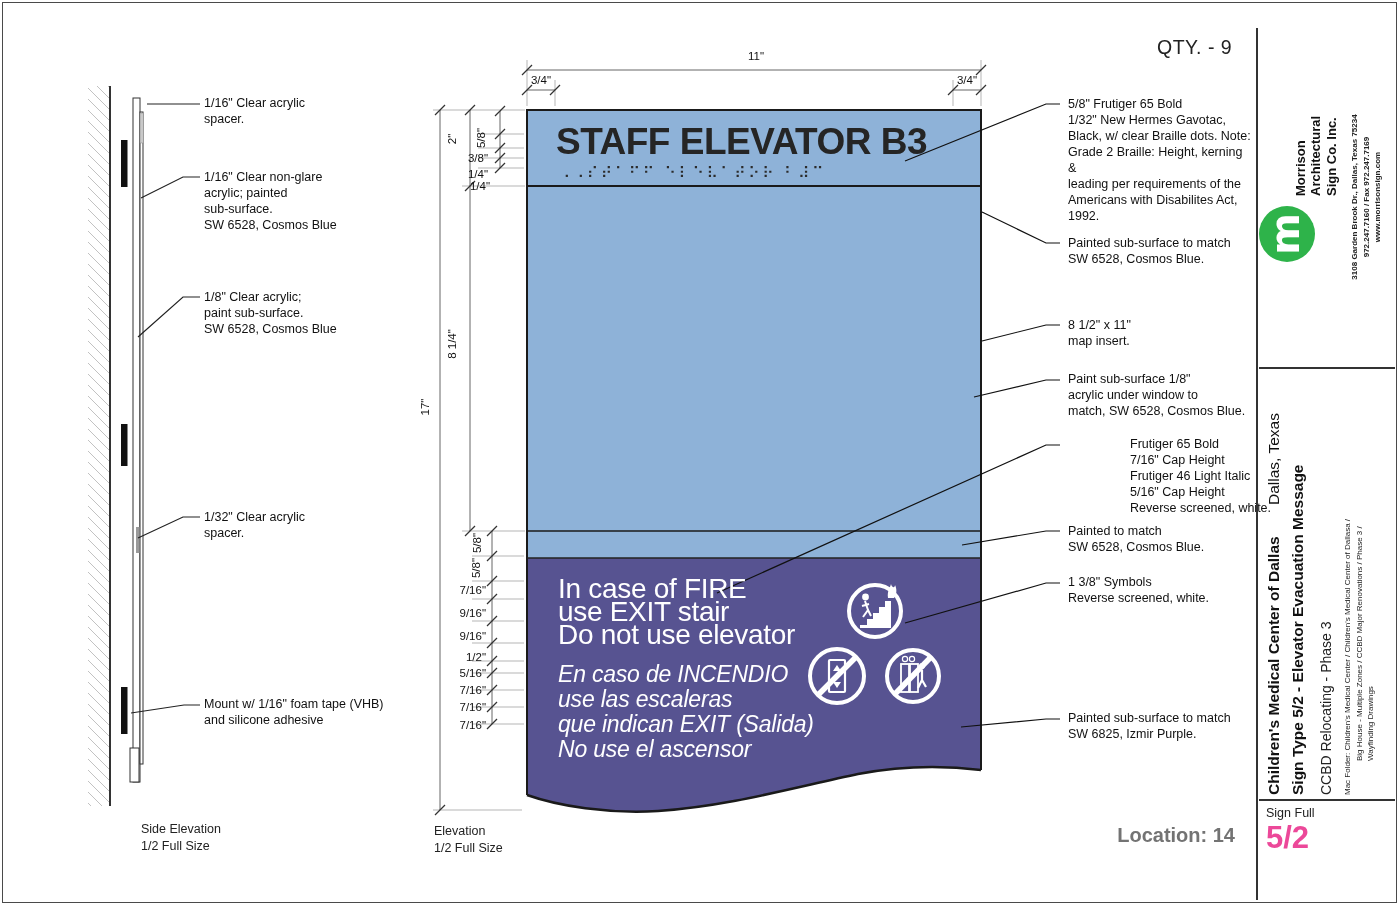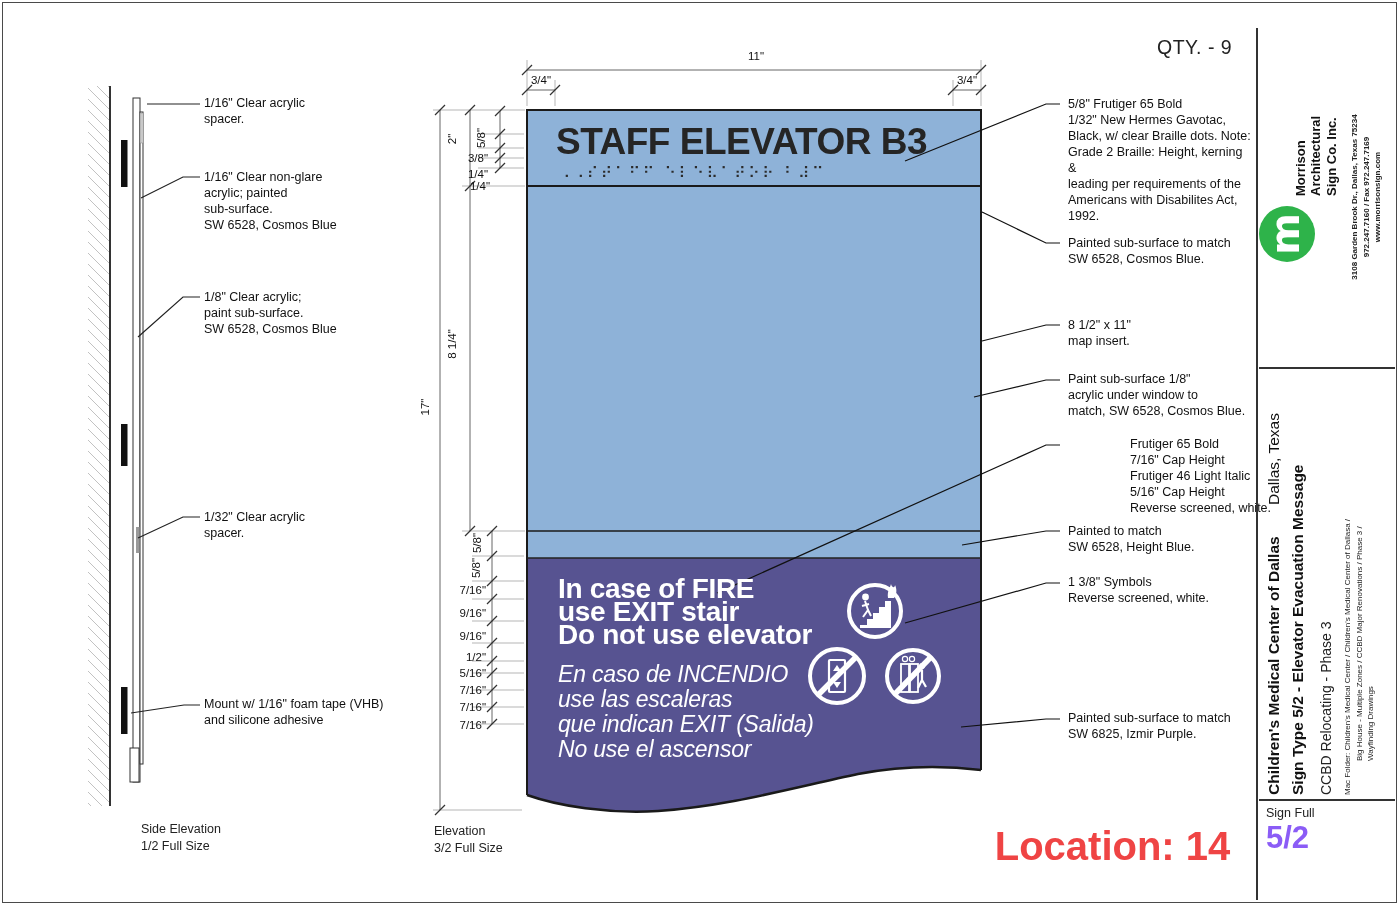--- a/index.html
+++ b/index.html
@@ -10,27 +10,27 @@
   .callout{position:absolute;font-size:12.5px;line-height:1.28;white-space:pre-line;color:#111;}
   .caption{position:absolute;font-size:12.5px;line-height:1.35;white-space:pre-line;color:#222;}
   .dim{position:absolute;font-size:11.5px;color:#111;width:44px;}
   .dim.ctr{text-align:center;}
   .dim.rt{text-align:right;}
   .dim.rot{text-align:center;transform:rotate(-90deg);}
   #sign-title{position:absolute;left:556px;top:121px;font-size:37px;font-weight:700;
               letter-spacing:-0.5px;color:#252525;}
   #braille{position:absolute;left:559px;top:164px;font-family:"DejaVu Sans",sans-serif;
            font-size:15px;letter-spacing:3px;color:#2b2b2b;}
-  #fire-en{position:absolute;left:558px;top:577px;font-size:28px;line-height:23px;font-weight:700;
+  #fire-en{position:absolute;left:558px;top:577px;font-size:28px;line-height:23px;font-weight:400;
            color:#fff;white-space:pre-line;letter-spacing:-0.3px;}
   #fire-es{position:absolute;left:558px;top:662px;font-size:23px;line-height:25px;font-style:italic;
            color:#fff;white-space:pre-line;letter-spacing:-0.2px;}
   #qty{position:absolute;left:1157px;top:36px;font-size:19.5px;color:#222;letter-spacing:0.5px;}
-  #location{position:absolute;left:990px;top:824px;width:245px;text-align:center;
-            font-size:40px;font-weight:700;color:#ef4444;}
+  #location{position:absolute;left:990px;top:824px;width:245px;text-align:right;
+            font-size:20px;font-weight:700;color:#737373;}
   
   #tb-vline{position:absolute;left:1256px;top:28px;width:1.5px;height:872px;background:#333;}
   .tb-div{position:absolute;left:1259px;width:136px;height:1.5px;background:#333;}
   .rotwrap{position:absolute;overflow:visible;}
   .rotinner{position:absolute;transform-origin:0 0;}
   #tb1-inner{width:338px;height:138px;transform:rotate(-90deg) translateX(-338px);}
   #tb2-inner{width:430px;height:138px;transform:rotate(-90deg) translateX(-430px);}
   #logo-circle{position:absolute;left:106px;top:0px;width:56px;height:56px;border-radius:50%;
                background:#2EB34A;display:flex;align-items:center;justify-content:center;}
   #logo-letter{color:#fff;font-weight:700;font-size:40px;font-family:"DejaVu Sans",sans-serif;
@@ -39,21 +39,21 @@
                 white-space:pre-line;color:#111;}
   #company-address{position:absolute;left:76px;top:90px;width:190px;text-align:center;font-size:8px;
                    font-weight:700;line-height:1.45;white-space:pre-line;color:#222;}
   #tb-client{position:absolute;left:4px;top:6px;font-size:15.5px;font-weight:700;color:#111;}
   #tb-city{position:absolute;left:294px;top:6px;font-size:15.5px;color:#111;}
   #tb-signline{position:absolute;left:4px;top:30px;font-size:15.5px;font-weight:700;color:#111;}
   #tb-phase{position:absolute;left:4px;top:59px;font-size:14px;color:#222;}
   #tb-mac{position:absolute;left:4px;top:83px;width:390px;font-size:8px;line-height:1.45;color:#222;
           white-space:pre-line;text-indent:-34px;padding-left:34px;}
   #signtype-label{position:absolute;left:1266px;top:806px;font-size:12.5px;color:#222;}
-  #signtype-value{position:absolute;left:1266px;top:820px;font-size:31px;font-weight:700;color:#8b5cf6;}
+  #signtype-value{position:absolute;left:1266px;top:820px;font-size:31px;font-weight:700;color:#ec4899;}
 </style>
 </head>
 <body>
 
 <div id="sheet-border"></div>
 
 <svg id="bg-svg" xmlns="http://www.w3.org/2000/svg">
   <defs>
     <pattern id="hatch" width="11" height="11" patternUnits="userSpaceOnUse">
       <path d="M-2,-2 L13,13" stroke="#c2c2c2" stroke-width="1"></path>
@@ -206,21 +206,21 @@
 paint sub-surface.
 SW 6528, Cosmos Blue</div>
 <div class="callout" style="left:204px;top:509px;width:170px">1/32" Clear acrylic
 spacer.</div>
 <div class="callout" style="left:204px;top:696px;width:230px">Mount w/ 1/16" foam tape (VHB)
 and silicone adhesive</div>
 <div class="caption" style="left:141px;top:821px">Side Elevation
 1/2 Full Size</div>
 
 <div class="caption" style="left:434px;top:823px">Elevation
-3/2 Full Size</div>
+1/2 Full Size</div>
 
 <div id="sign-title">STAFF ELEVATOR B3</div>
 <div id="braille">⠠⠠⠎⠞⠁⠋⠋  ⠑⠇⠑⠧⠁⠞⠕⠗  ⠃⠼⠉</div>
 <div id="fire-en">In case of FIRE
 use EXIT stair
 Do not use elevator</div>
 <div id="fire-es">En caso de INCENDIO
 use las escaleras
 que indican EXIT (Salida)
 No use el ascensor</div>
@@ -260,21 +260,21 @@
 map insert.</div>
 <div class="callout" style="left:1068px;top:371px;width:195px">Paint sub-surface 1/8"
 acrylic under window to
 match, SW 6528, Cosmos Blue.</div>
 <div class="callout" style="left:1130px;top:436px;width:185px">Frutiger 65 Bold
 7/16" Cap Height
 Frutiger 46 Light Italic
 5/16" Cap Height
 Reverse screened, white.</div>
 <div class="callout" style="left:1068px;top:523px;width:185px">Painted to match
-SW 6528, Height Blue.</div>
+SW 6528, Cosmos Blue.</div>
 <div class="callout" style="left:1068px;top:574px;width:185px">1 3/8" Symbols
 Reverse screened, white.</div>
 <div class="callout" style="left:1068px;top:710px;width:185px">Painted sub-surface to match
 SW 6825, Izmir Purple.</div>
 
 <div id="qty">QTY. - 9</div>
 <div id="location">Location: 14</div>
 
 <div id="tb-vline"></div>
 <div class="tb-div" style="top:367px"></div>

